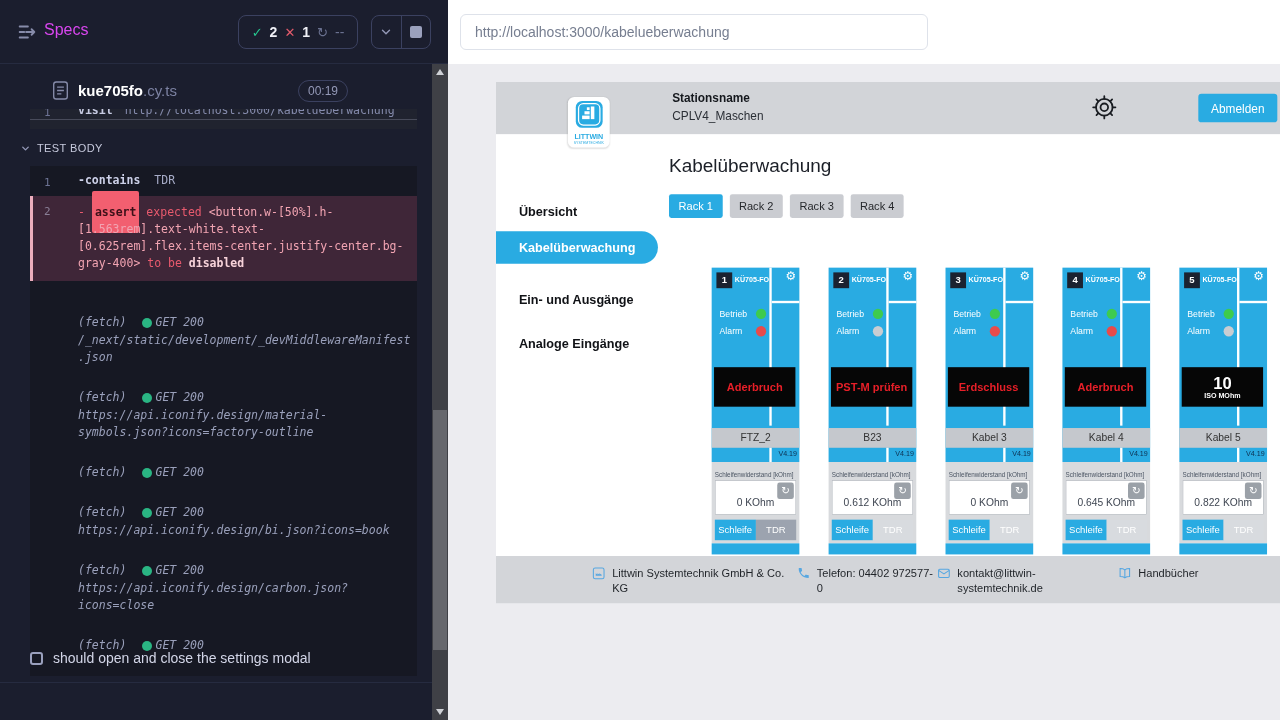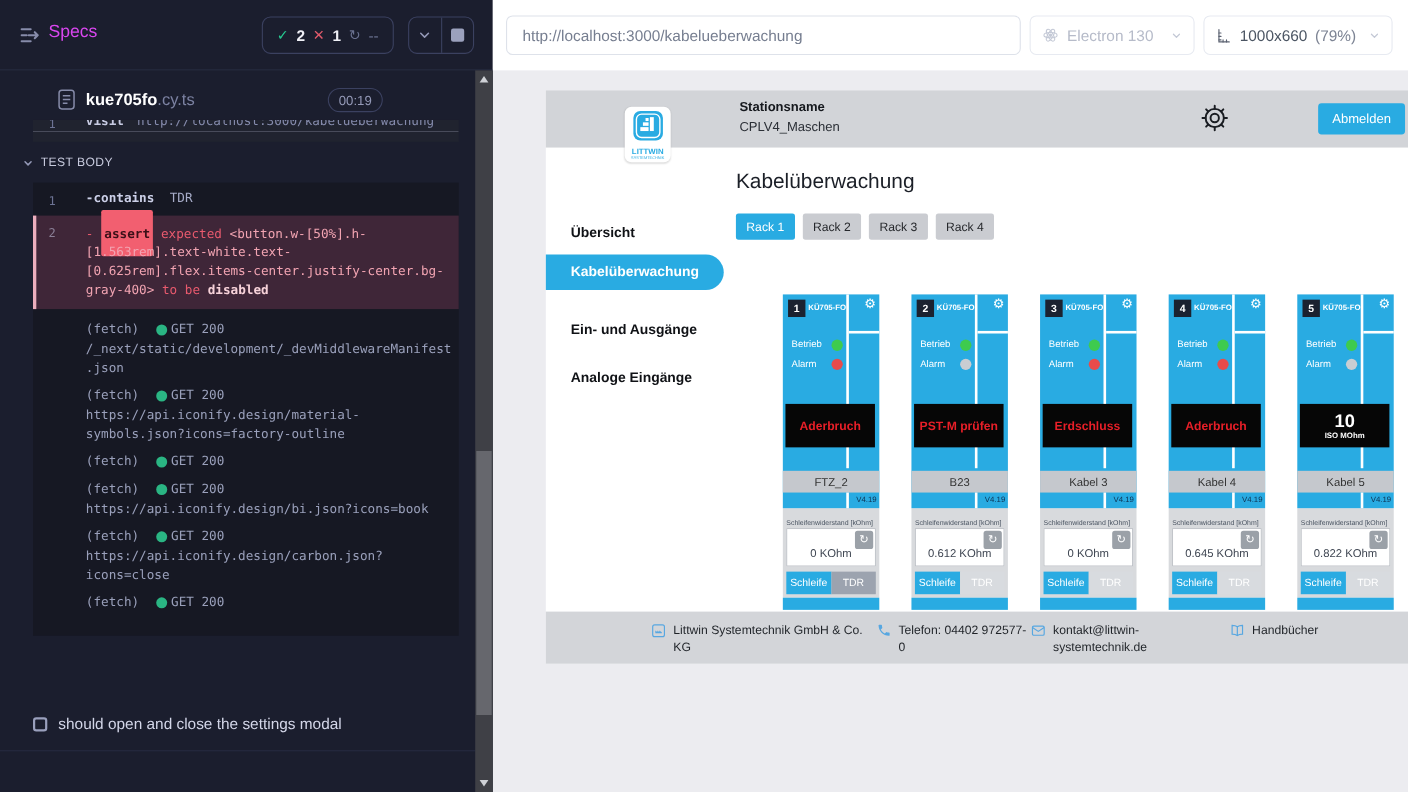--- a/index.html
+++ b/index.html
@@ -54,21 +54,21 @@
   .assert-row { position:relative; background:#3f2638; border-left:3px solid #ecaebd;
     padding:8px 5px 9px 45px; cursor:pointer; }
   .assert-num { position:absolute; left:11px; top:9px; font-size:11px; color:#8a7f96; }
   .assert-text { width:334px; line-height:17px; overflow-wrap:anywhere; }
   .t-red { color:#e95a6e; }
   .chip { background:#f25f70; color:#3c1018; font-weight:bold; padding:14px 3px; border-radius:2px; }
   .t-sel { color:#f2a4b2; }
   .t-dis { color:#f7d2d9; font-weight:bold; }
 
   .fetch-list { padding:10px 3px 8px 48px; }
-  .fetch-entry { margin-bottom:8px; color:#9aa0bb; cursor:pointer; }
+  .fetch-entry { margin-bottom:8px; font-style:italic; color:#9aa0bb; cursor:pointer;margin-top:23px; }
   .fetch-line { display:flex; align-items:center; line-height:17px; }
   .fetch-dot { width:10px; height:10px; border-radius:50%; background:#2ab583;
     margin-left:16px; margin-right:3px; flex:none; }
   .fetch-url { width:336px; line-height:17px; overflow-wrap:anywhere; margin-top:1px; }
 
   .next-test { position:absolute; left:30px; top:650px; display:flex; align-items:center;
     gap:10px; cursor:pointer; }
   .pend-sq { width:13px; height:13px; border:2px solid #9aa0bd; border-radius:3px; }
   .next-test-label { font-size:14px; color:#d3d6e8; }
   .lp-divider { position:absolute; left:0; top:682px; width:432px; border-top:1px solid #262b40; }
@@ -302,43 +302,20 @@
 </div>
 
 <div class="sb">
   <span class="sb-up"></span>
   <div class="sb-thumb"></div>
   <span class="sb-down"></span>
 </div>
 
 <div class="topbar">
   <input class="url-box" value="http://localhost:3000/kabelueberwachung" style="">
-  <div class="select-box browser-sel">
-    <svg width="16" height="16" viewBox="0 0 24 24" fill="none" stroke="#c4c9d6" stroke-width="1.4">
-        <circle cx="12" cy="12" r="1.6" fill="#c4c9d6"></circle>
-        <ellipse cx="12" cy="12" rx="9" ry="3.6"></ellipse>
-        <ellipse cx="12" cy="12" rx="9" ry="3.6" transform="rotate(60 12 12)"></ellipse>
-        <ellipse cx="12" cy="12" rx="9" ry="3.6" transform="rotate(120 12 12)"></ellipse>
-      </svg>
-    <span>Electron 130</span>
-    <svg width="11" height="11" viewBox="0 0 24 24" fill="none" stroke="#c4c9d6" stroke-width="2.4" stroke-linecap="round" stroke-linejoin="round" style="margin-left:auto">
-        <path d="M6 9l6 6 6-6"></path>
-      </svg>
-  </div>
-  <div class="select-box viewport-sel">
-    <svg width="15" height="15" viewBox="0 0 24 24" fill="none" stroke="#5a6170" stroke-width="1.7" stroke-linecap="round">
-        <path d="M5 3v18h15"></path>
-        <path d="M5 8h3M5 13h3M5 18h3M11 21v-3M16 21v-3"></path>
-      </svg>
-    <span class="vp-dim">1000x660</span>
-    <span class="vp-zoom">(79%)</span>
-    <svg width="11" height="11" viewBox="0 0 24 24" fill="none" stroke="#c4c9d6" stroke-width="2.4" stroke-linecap="round" stroke-linejoin="round" style="margin-left:auto">
-        <path d="M6 9l6 6 6-6"></path>
-      </svg>
-  </div>
 </div>
 
 <div class="app-outer">
   <div class="app">
 
     <div class="app-header">
       <span class="station-label">Stationsname</span>
       <span class="station-value">CPLV4_Maschen</span>
       <span class="hdr-gear">
         <svg width="36" height="36" viewBox="0 0 24 24" fill="none" stroke="#1a1d22" stroke-width="1.5" stroke-linecap="round">

